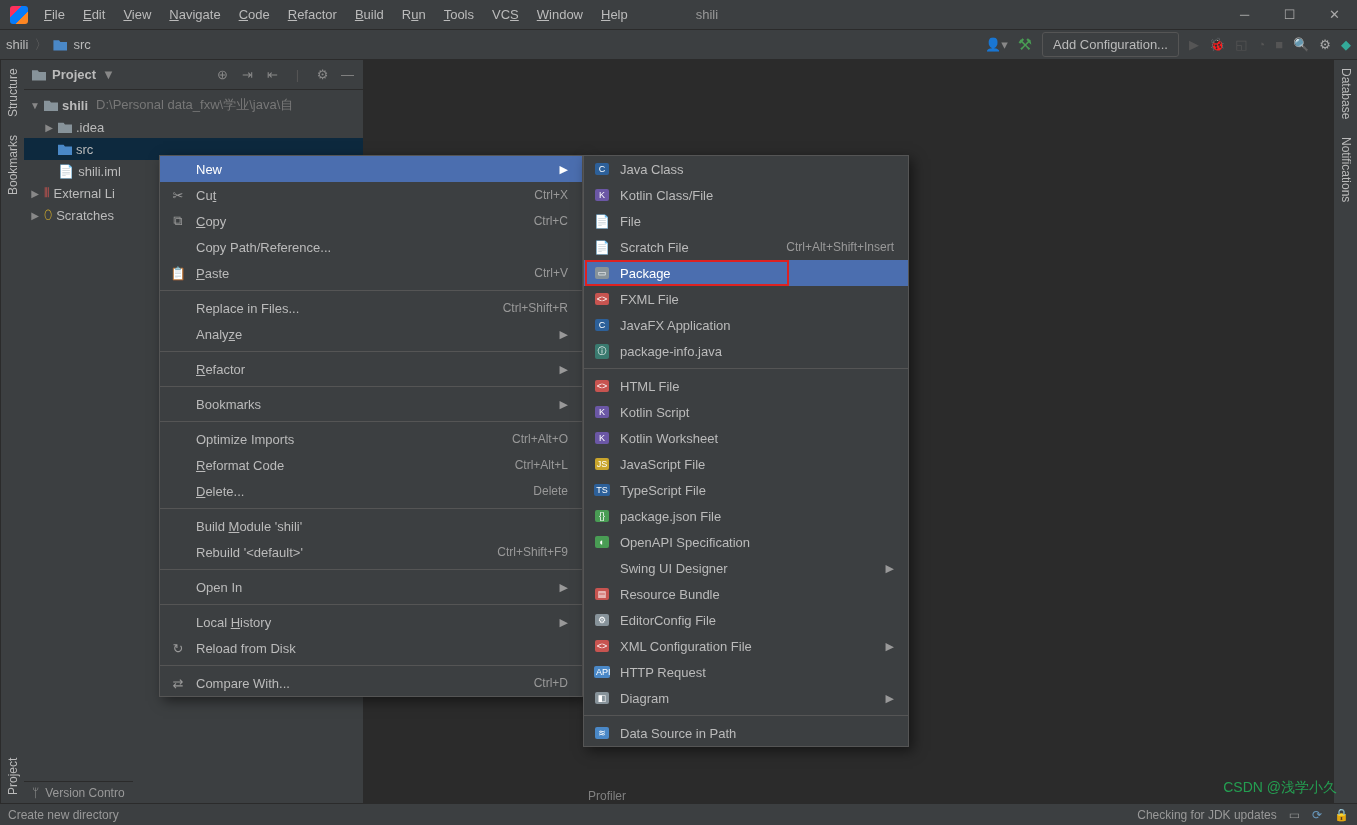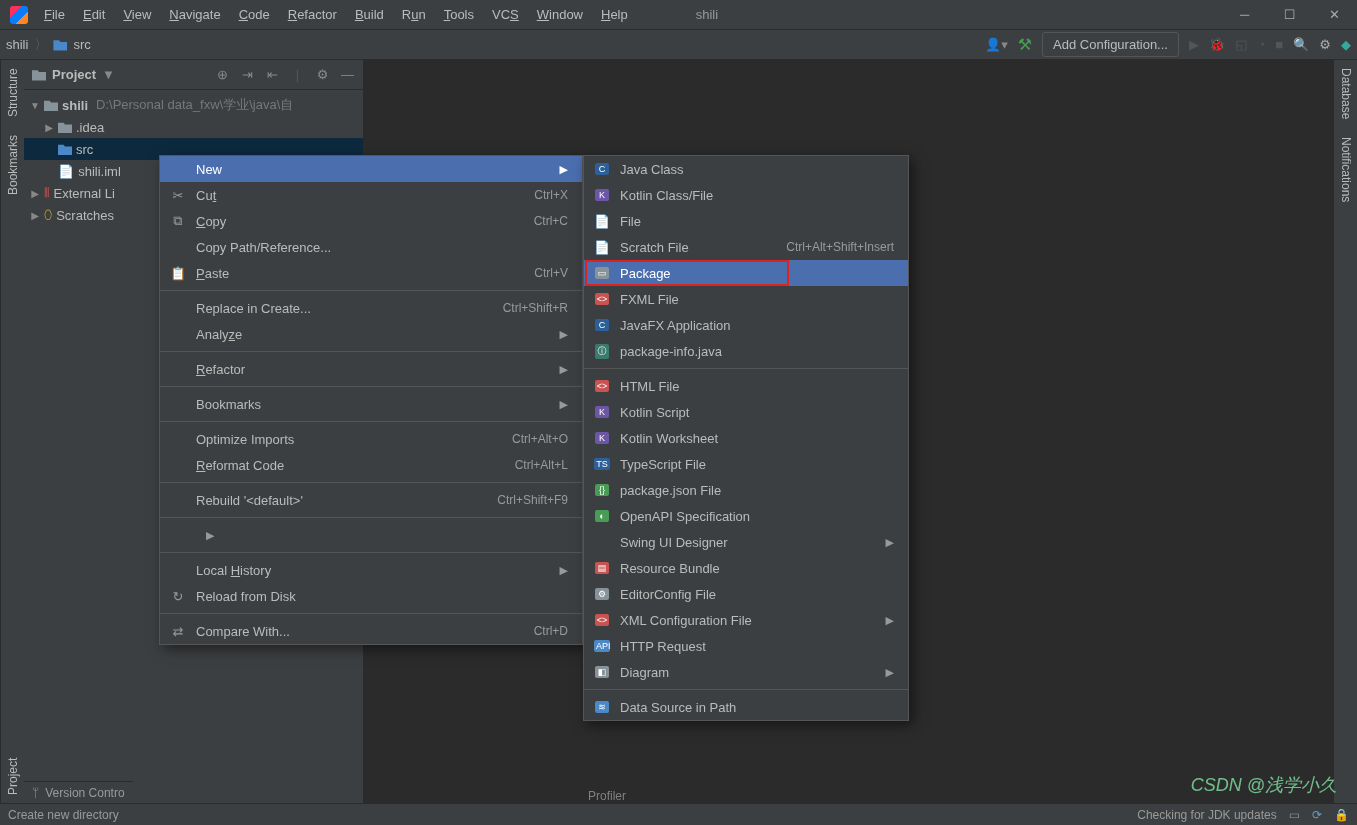--- a/index.html
+++ b/index.html
@@ -46,21 +46,21 @@
 .cm-label u{text-decoration:underline;}
 .cm-short { color:#999; font-size:12px;}
 .cm-row.hl .cm-short,.cm-row.hl2 .cm-short{color:#e8e8e8;}
 .cm-sep { height:1px; background:#555; margin:4px 0; }
 .cm-arrow { color:#999; font-size:11px;}
 .cm-row.hl .cm-arrow{color:#fff;}
 .red-box{ position:absolute; border:2px solid #d22; left:585px; top:260px; width:204px; height:26px; pointer-events:none;}
 .status-bar{ position:absolute; bottom:0; left:0; right:0; height:22px; background:#3c3f41; border-top:1px solid #2b2b2b; display:flex; align-items:center; padding:0 8px; font-size:12px; color:#999;}
 .profiler-tab{position:absolute;left:588px;bottom:22px;font-size:12px;color:#808080;}
 .status-right { margin-left:auto; display:flex; align-items:center; gap:12px;}
-.watermark{position:absolute;right:20px;bottom:28px;color:#86efac;font-size:18px;opacity:.75;font-style:italic;}
+.watermark{position:absolute;right:20px;bottom:28px;color:#22c55e;font-size:14px;opacity:.75;}
 .bottom-gutter{position:absolute;left:24px;bottom:22px;height:22px;display:flex;align-items:center;gap:6px;font-size:12px;color:#999;background:#3c3f41;padding:0 8px;border-top:1px solid #2b2b2b;}
 </style>
 </head>
 <body>
 
 <div class="titlebar">
   <div class="app-icon"></div>
   <div class="menubar">
     <div class="menu-item"><u>F</u>ile</div>
     <div class="menu-item"><u>E</u>dit</div>
@@ -203,21 +203,21 @@
       <span class="cm-short"></span>
     </div>
     <div class="cm-row">
       <span class="cm-icon">📋</span>
       <span class="cm-label"><u>P</u>aste</span>
       <span class="cm-short">Ctrl+V</span>
     </div>
     <div class="cm-sep"></div>
     <div class="cm-row">
       <span class="cm-icon"></span>
-      <span class="cm-label">Replace in Create...</span>
+      <span class="cm-label">Replace in Files...</span>
       <span class="cm-short">Ctrl+Shift+R</span>
     </div>
     <div class="cm-row">
       <span class="cm-icon"></span>
       <span class="cm-label">Analy<u>z</u>e</span>
       <span class="cm-short"></span>
       <span class="cm-arrow">▶</span>
     </div>
     <div class="cm-sep"></div>
     <div class="cm-row">
@@ -237,29 +237,40 @@
     <div class="cm-row">
       <span class="cm-icon"></span>
       <span class="cm-label">Optimize Imports</span>
       <span class="cm-short">Ctrl+Alt+O</span>
     </div>
     <div class="cm-row">
       <span class="cm-icon"></span>
       <span class="cm-label"><u>R</u>eformat Code</span>
       <span class="cm-short">Ctrl+Alt+L</span>
     </div>
-    <div class="cm-sep"></div>
+    <div class="cm-row">
+      <span class="cm-icon"></span>
+      <span class="cm-label"><u>D</u>elete...</span>
+      <span class="cm-short">Delete</span>
+    </div>
+    <div class="cm-sep"></div>
+    <div class="cm-row">
+      <span class="cm-icon"></span>
+      <span class="cm-label">Build <u>M</u>odule 'shili'</span>
+      <span class="cm-short"></span>
+    </div>
     <div class="cm-row">
       <span class="cm-icon"></span>
       <span class="cm-label">Rebuild '&lt;default&gt;'</span>
       <span class="cm-short">Ctrl+Shift+F9</span>
     </div>
     <div class="cm-sep"></div>
     <div class="cm-row">
       <span class="cm-icon"></span>
+      <span class="cm-label">Open In</span>
       <span class="cm-short"></span>
       <span class="cm-arrow">▶</span>
     </div>
     <div class="cm-sep"></div>
     <div class="cm-row">
       <span class="cm-icon"></span>
       <span class="cm-label">Local <u>H</u>istory</span>
       <span class="cm-short"></span>
       <span class="cm-arrow">▶</span>
     </div>
@@ -333,20 +344,26 @@
       <span class="cm-icon">
         <span style="background:#6b57a5;color:#fff;font-size:9px;padding:1px 2px;border-radius:2px;min-width:14px;display:inline-block;text-align:center;">K</span>
       </span>
       <span class="cm-label">Kotlin Script</span>
     </div>
     <div class="cm-row">
       <span class="cm-icon">
         <span style="background:#6b57a5;color:#fff;font-size:9px;padding:1px 2px;border-radius:2px;min-width:14px;display:inline-block;text-align:center;">K</span>
       </span>
       <span class="cm-label">Kotlin Worksheet</span>
+    </div>
+    <div class="cm-row">
+      <span class="cm-icon">
+        <span style="background:#c9a52c;color:#fff;font-size:9px;padding:1px 2px;border-radius:2px;min-width:14px;display:inline-block;text-align:center;">JS</span>
+      </span>
+      <span class="cm-label">JavaScript File</span>
     </div>
     <div class="cm-row">
       <span class="cm-icon">
         <span style="background:#2d6099;color:#fff;font-size:9px;padding:1px 2px;border-radius:2px;min-width:14px;display:inline-block;text-align:center;">TS</span>
       </span>
       <span class="cm-label">TypeScript File</span>
     </div>
     <div class="cm-row">
       <span class="cm-icon">
         <span style="background:#499c54;color:#fff;font-size:9px;padding:1px 2px;border-radius:2px;min-width:14px;display:inline-block;text-align:center;">{}</span>

